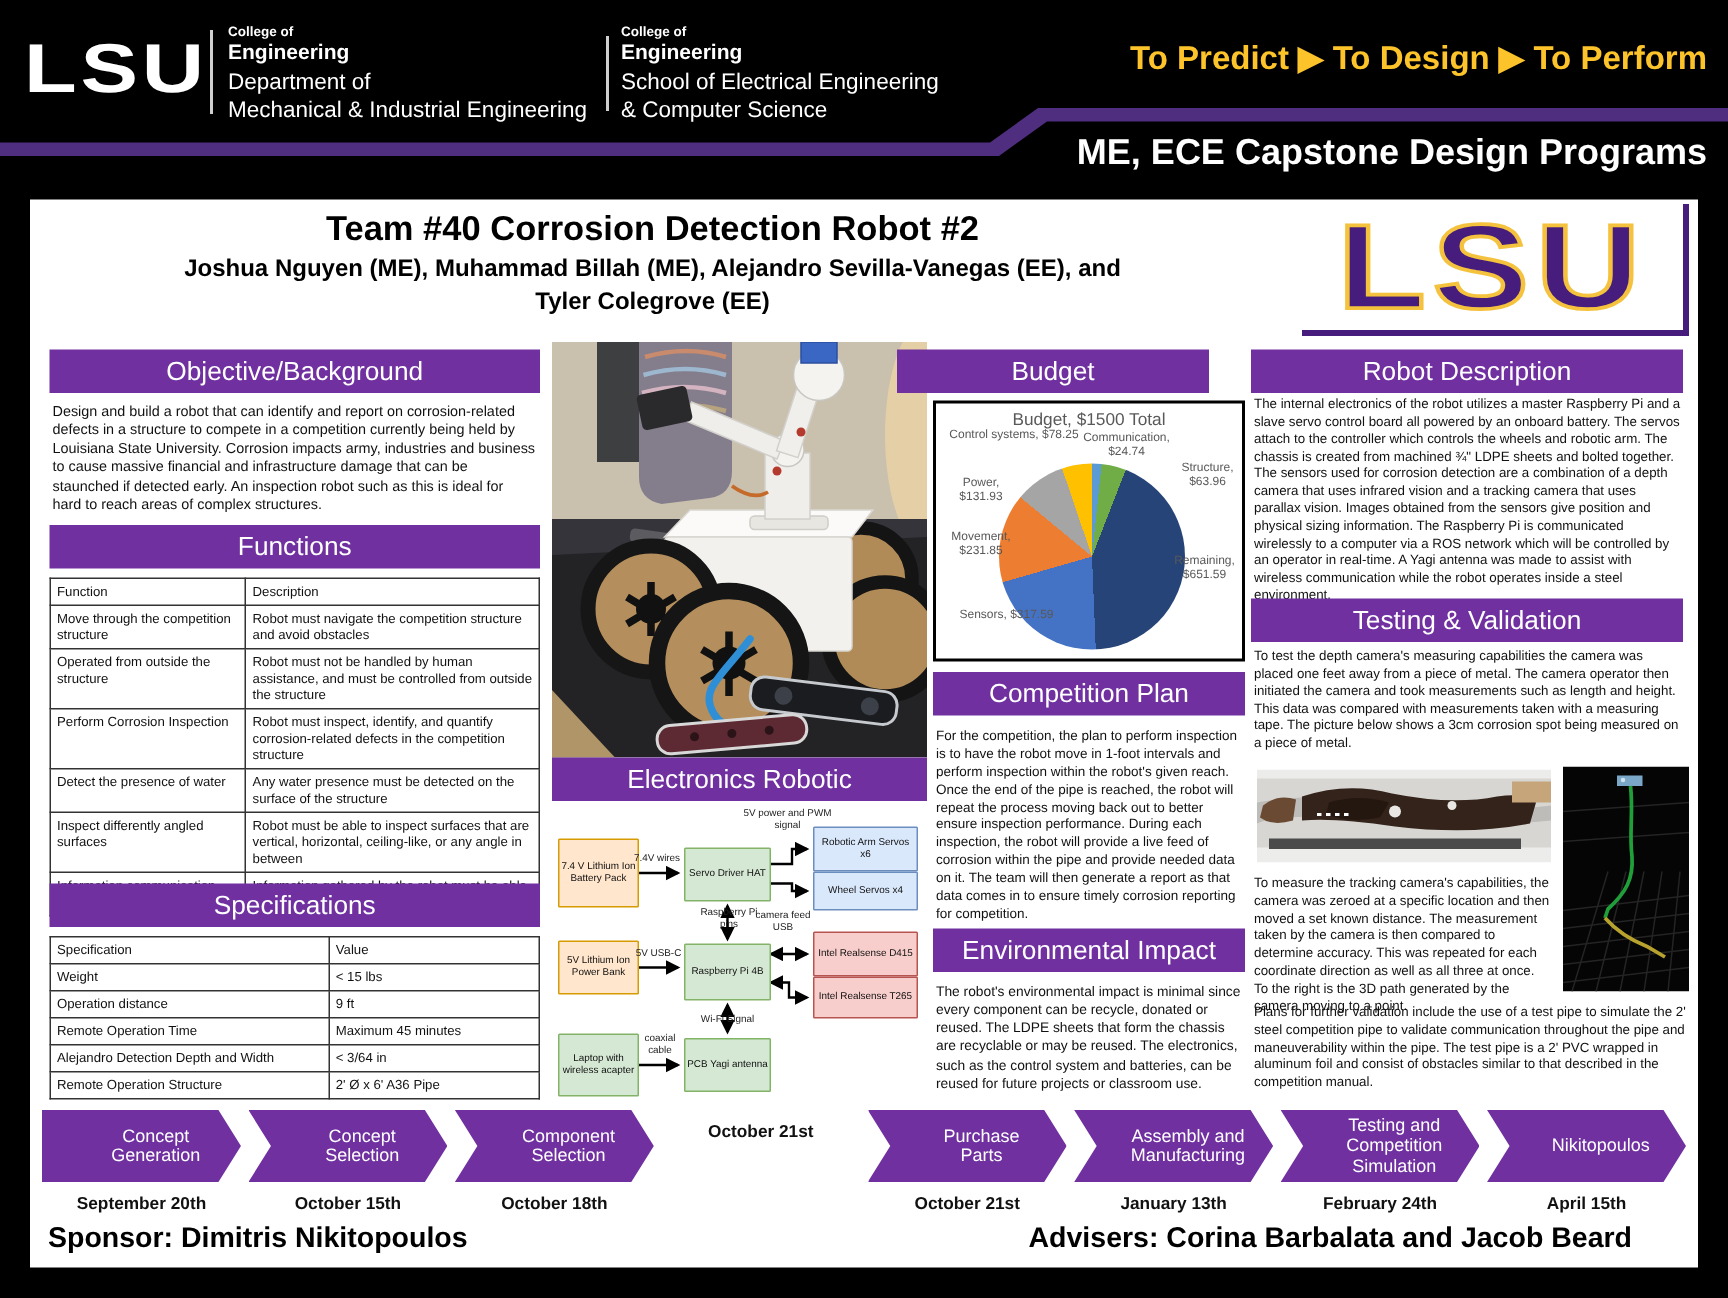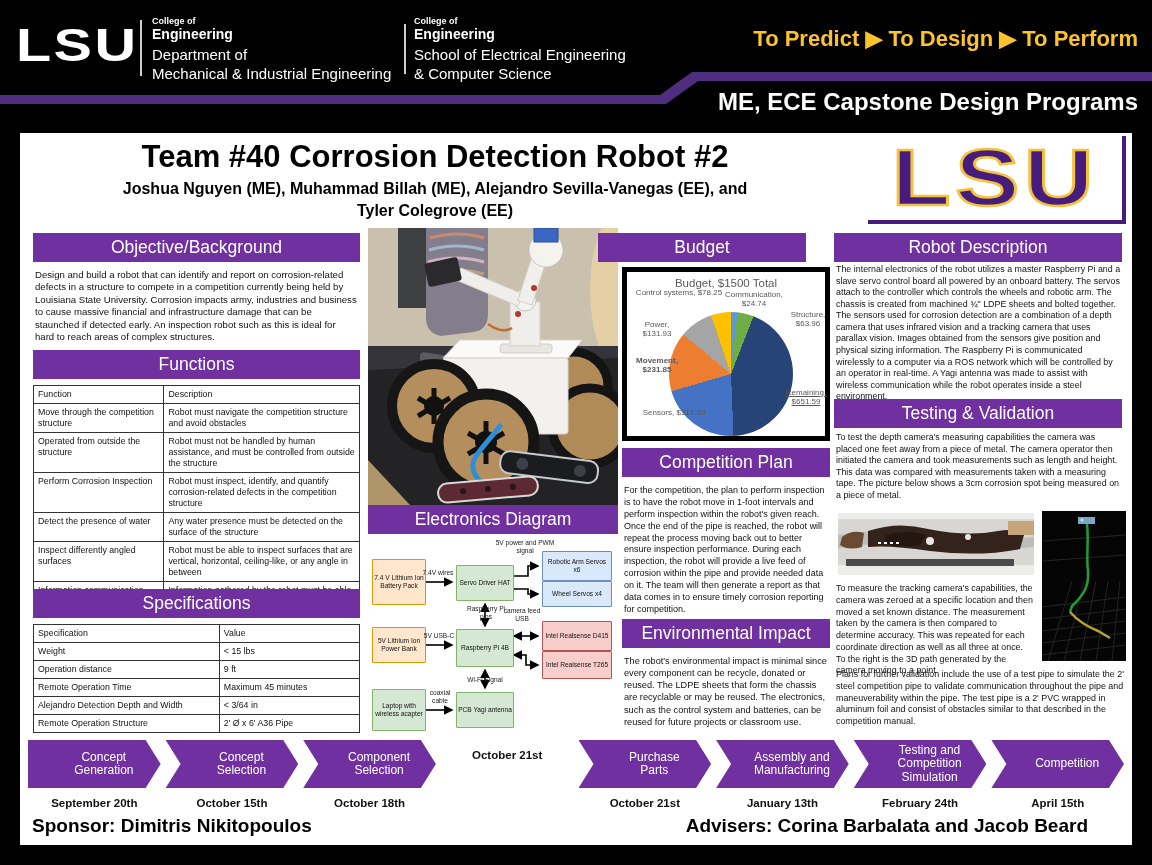--- a/index.html
+++ b/index.html
@@ -15,39 +15,39 @@
   .d-col { font-size:9px; font-weight:700; }
   .d-eng { font-size:14px; font-weight:700; margin-bottom:4px; }
   .d-l1, .d-l2 { font-size:15px; font-weight:400; line-height:1.25; }
   .motto { position:absolute; right:14px; top:26px; color:#FCC32A; font-size:22px; font-weight:700; }
   .programs { position:absolute; right:14px; top:88px; color:#fff; font-size:24px; font-weight:700; }
   .stripe-svg { position:absolute; left:0; top:0; }
 
   
   .poster { position:absolute; left:20px; top:133px; width:1112px; height:712px; background:#fff; }
   .title-block { position:absolute; left:0; top:6px; width:830px; text-align:center; color:#000; }
-  .poster-title { font-size:31px; font-weight:700; }
+  .poster-title { font-size:23px; font-weight:700; }
   .poster-authors { font-size:16px; font-weight:700; line-height:1.35; margin-top:3px; }
   .gold-logo { position:absolute; left:848px; top:3px; width:258px; height:88px; background:#fff;
                border-right:4px solid #461D7C; border-bottom:4px solid #461D7C;
                display:flex; align-items:center; justify-content:center; }
   .gold-logo span { color:#461D7C; font-size:80px; font-weight:800; letter-spacing:4px; line-height:1;
                -webkit-text-stroke:2.5px #F5C23E; transform:scaleX(1.2); }
 
   .sec-h { position:absolute; background:#7030a0; color:#fff; text-align:center;
            font-size:17.5px; height:29px; line-height:29px; font-weight:400; }
   .body-txt { position:absolute; color:#111; }
 
   
   table.ptable { position:absolute; border-collapse:collapse; font-size:8.8px; color:#111; }
   table.ptable th, table.ptable td { border:1.2px solid #333; padding:3px 4px; text-align:left;
            vertical-align:top; font-weight:400; line-height:1.25; }
 
   
-  .chartbox { position:absolute; background:#fff; border:5px solid #000000; }
+  .chartbox { position:absolute; background:#fff; border:2px solid #000000; }
   .chart-title { position:absolute; left:0; top:5px; width:100%; text-align:center;
                  font-size:11.5px; color:#595959; }
   .pie { position:absolute; left:42px; top:40px; width:124px; height:124px; border-radius:50%; }
   .pie-label { position:absolute; font-size:8px; color:#595959; text-align:center; line-height:1.18; }
 
   
   .ediag { position:absolute; }
   .eb { position:absolute; display:flex; align-items:center; justify-content:center; text-align:center;
         font-size:6.6px; line-height:1.15; padding:1px; color:#111; border-radius:1px; }
   .eb-orange { background:#ffe6cc; border:1px solid #d79b00; }
@@ -245,21 +245,21 @@
         <circle cx="212" cy="239" r="6" fill="#3c4048"></circle>
       </g>
       <g transform="rotate(-5 120 262)">
         <rect x="70" y="252" width="100" height="19" rx="9" fill="#5d2a33" stroke="#d8d8d8" stroke-width="2"></rect>
         <circle cx="95" cy="261" r="3" fill="#2b1418"></circle>
         <circle cx="120" cy="261" r="3" fill="#2b1418"></circle>
         <circle cx="145" cy="261" r="3" fill="#2b1418"></circle>
       </g>
     </svg>
 
-    <div class="sec-h" style="left:348px;top:372px;width:250px">Electronics Diagram</div>
+    <div class="sec-h" style="left:348px;top:372px;width:250px">Electronics Robotic</div>
     <div class="ediag" style="left:348px;top:406px;width:250px;height:198px">
       <svg width="250" height="198" style="position:absolute;left:0;top:0">
         <defs>
           <marker id="arr" markerWidth="7" markerHeight="7" refX="5" refY="3" orient="auto-start-reverse">
             <path d="M0,0 L6,3 L0,6 z" fill="#000"></path>
           </marker>
         </defs>
         <g stroke="#000" stroke-width="1.6" fill="none">
           <path d="M58,43 H84" marker-end="url(#arr)"></path>
           <path d="M146,37 H160 V27 H170" marker-end="url(#arr)"></path>
@@ -291,23 +291,23 @@
       <div class="wl" style="left:56px;top:150px;width:32px">coaxial cable</div>
     </div>
 
     <div class="sec-h" style="left:578px;top:100px;width:208px">Budget</div>
     <div class="chartbox" style="left:602px;top:134px;width:208px;height:174px">
       <div class="chart-title">Budget, $1500 Total</div>
       <div class="pie" style="background: conic-gradient(rgb(91, 155, 213) 0deg, rgb(91, 155, 213) 5.94deg, rgb(112, 173, 71) 5.94deg, rgb(112, 173, 71) 21.29deg, rgb(38, 68, 120) 21.29deg, rgb(38, 68, 120) 177.68deg, rgb(68, 114, 196) 177.68deg, rgb(68, 114, 196) 253.91deg, rgb(237, 125, 49) 253.91deg, rgb(237, 125, 49) 309.55deg, rgb(165, 165, 165) 309.55deg, rgb(165, 165, 165) 341.22deg, rgb(255, 192, 0) 341.22deg, rgb(255, 192, 0) 360deg);"></div>
       <div>
           <div class="pie-label" style="left: 88px; top: 18px; width: 78px;">Communication, $24.74</div>
           <div class="pie-label" style="left: 154px; top: 26px; width: 54px; margin-top: 12px;">Structure, $63.96</div>
-          <div class="pie-label" style="left: 150px; top: 116px; width: 58px; text-decoration: underline;">Remaining, $651.59</div>
+          <div class="pie-label" style="left: 150px; top: 100px; width: 58px;">Remaining, $651.59</div>
           <div class="pie-label" style="left: 14px; top: 136px; width: 66px;">Sensors, $317.59</div>
-          <div class="pie-label" style="left: 0px; top: 84px; width: 60px; font-weight: bold;">Movement, $231.85</div>
+          <div class="pie-label" style="left: 0px; top: 84px; width: 60px;">Movement, $231.85</div>
           <div class="pie-label" style="left: 4px; top: 48px; width: 52px;">Power, $131.93</div>
           <div class="pie-label" style="left: 6px; top: 16px; width: 92px;">Control systems, $78.25</div>
         </div>
     </div>
 
     <div class="sec-h" style="left:602px;top:315px;width:208px">Competition Plan</div>
     <div class="body-txt" style="left:604px;top:352px;width:204px;font-size:9px;line-height:1.32">For the competition, the plan to perform inspection is to have the robot move in 1-foot intervals and perform inspection within the robot's given reach. Once the end of the pipe is reached, the robot will repeat the process moving back out to better ensure inspection performance. During each inspection, the robot will provide a live feed of corrosion within the pipe and provide needed data on it. The team will then generate a report as that data comes in to ensure timely corrosion reporting for competition.</div>
 
     <div class="sec-h" style="left:602px;top:486px;width:208px">Environmental Impact</div>
     <div class="body-txt" style="left:604px;top:522px;width:204px;font-size:9.2px;line-height:1.32">The robot's environmental impact is minimal since every component can be recycle, donated or reused. The LDPE sheets that form the chassis are recyclable or may be reused. The electronics, such as the control system and batteries, can be reused for future projects or classroom use.</div>
@@ -391,21 +391,21 @@
 
         <div class="tl-item">
           <div class="chev">
             <span>Testing and Competition Simulation</span>
           </div>
           <div class="tl-date">February 24th</div>
         </div>
 
         <div class="tl-item">
           <div class="chev">
-            <span>Competition</span>
+            <span>Nikitopoulos</span>
           </div>
           <div class="tl-date">April 15th</div>
         </div>
       </div>
 
     <div class="foot" style="left:12px">Sponsor: Dimitris Nikitopoulos</div>
     <div class="foot" style="right:44px">Advisers: Corina Barbalata and Jacob Beard</div>
   </div>
 </div>
 

